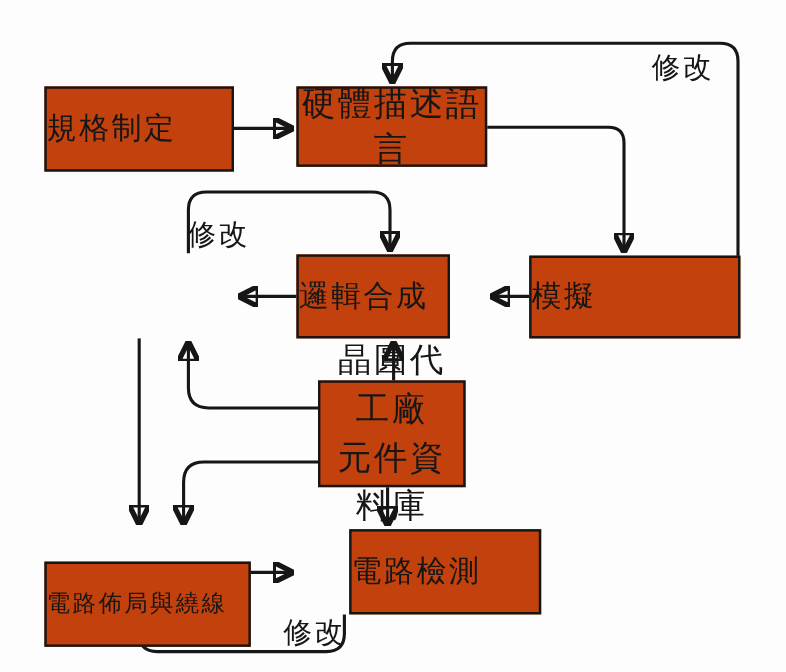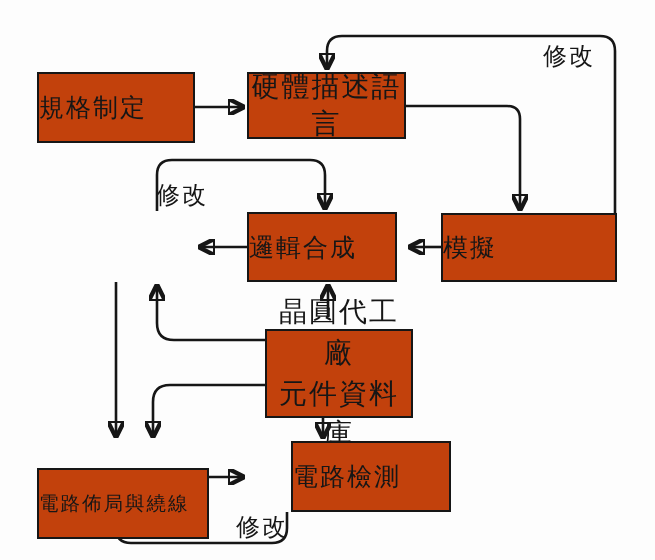--- a/index.html
+++ b/index.html
@@ -50,23 +50,23 @@
     position: absolute;
     z-index: 3;
     font-size: 24px;
     letter-spacing: 2px;
     white-space: nowrap;
   }
   
   .pos-spec        { left: 37px;  top: 72px;  width: 158px; height: 71px; }
   .pos-hdl         { left: 247px; top: 72px;  width: 159px; height: 67px; }
   .pos-circuit-sim { left: 37px;  top: 211px; width: 159px; height: 71px; }
-  .pos-logic-synth { left: 247px; top: 212px; width: 150px; height: 70px; }
+  .pos-logic-synth { left: 247px; top: 212px; width: 128px; height: 70px; }
   .pos-sim         { left: 441px; top: 213px; width: 176px; height: 69px; }
-  .pos-library     { left: 265px; top: 329px; width: 148px; height: 89px; line-height: 1.45; }
+  .pos-library     { left: 265px; top: 317px; width: 123px; height: 89px; line-height: 1.45; }
   .pos-layout      { left: 37px;  top: 440px; width: 172px; height: 71px; margin-top: 28px; }
   .pos-test        { left: 247px; top: 441px; width: 160px; height: 71px; margin-left: 44px; }
   .pos-result      { left: 440px; top: 440px; width: 162px; height: 71px; }
   .pos-revise-top    { left: 543px; top: 40px; }
   .pos-revise-mid    { left: 156px; top: 179px; }
   .pos-revise-bottom { left: 236px; top: 511px; }
 </style>
 </head>
 <body>
 

